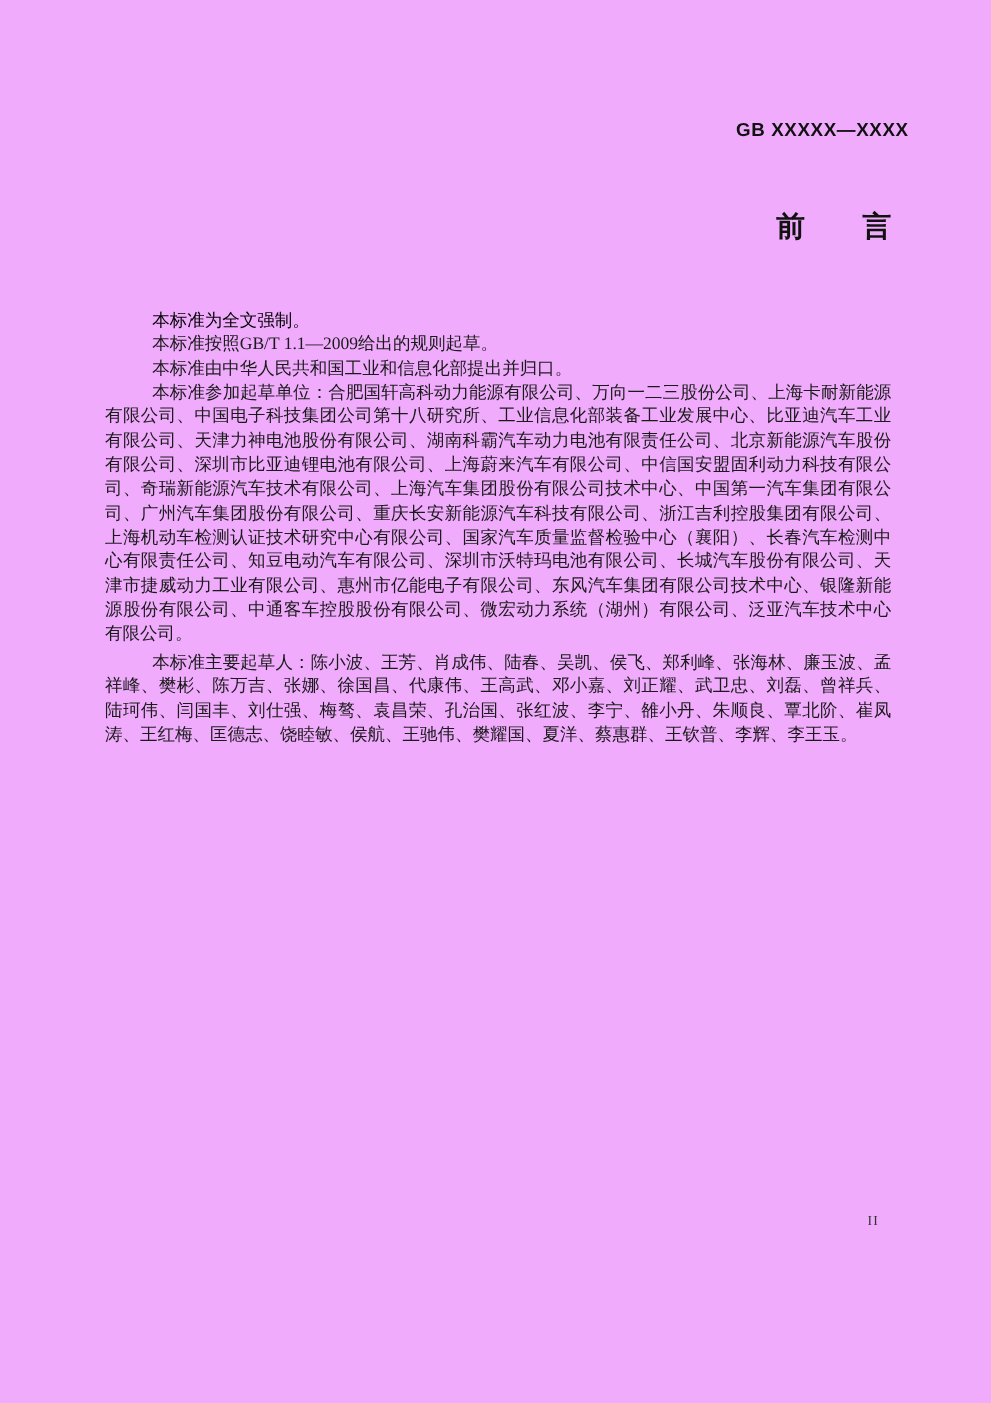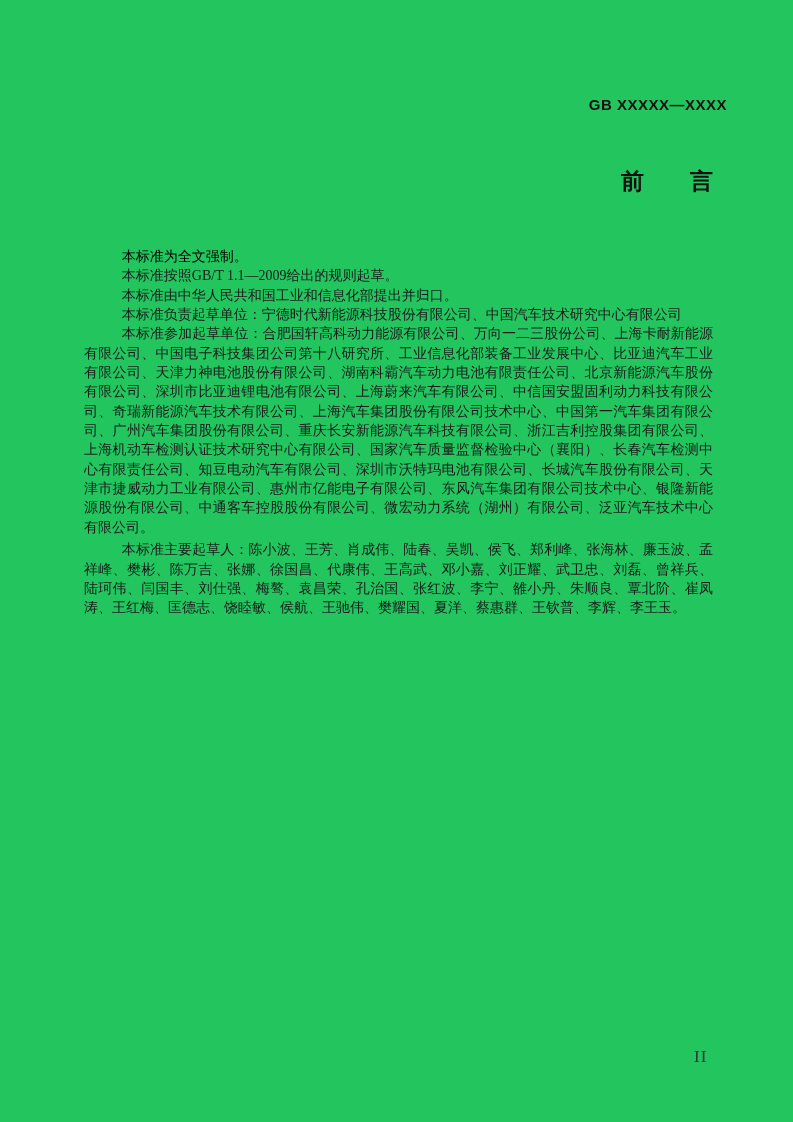--- a/index.html
+++ b/index.html
@@ -4,21 +4,21 @@
 <style>
   html, body {
     margin: 0;
     padding: 0;
     background: #ffffff;
   }
   .page {
     position: relative;
     width: 793px;
     height: 1122px;
-    background: #22c55e;
+    background: #f0abfc;
     font-family: "Liberation Serif", "DejaVu Serif", serif;
     color: #1a1a1a;
     overflow: hidden;
   }
   .header-code {
     position: absolute;
     top: 96px;
     right: 66px;
     font-family: "Liberation Sans", "DejaVu Sans", sans-serif;
     font-weight: 700;
@@ -58,40 +58,39 @@
   .p-bold {
     font-weight: 400;
     font-family: "Liberation Sans", "DejaVu Sans", sans-serif;
     color: #000000;
   }
   .p-authors {
     margin-top: 3px !important;
   }
   .page-number {
     position: absolute;
-    top: 1047px;
+    top: 971px;
     left: 694px;
-    font-size: 17px;
+    font-size: 11px;
     letter-spacing: 1px;
     color: #333333;
   }
 </style>
 </head>
 <body>
 
 <div class="page">
 
   <div class="header-code">GB XXXXX—XXXX</div>
 
   <h1 class="doc-title">前　　言</h1>
 
   <div class="body-text">
     <p class="p-bold">本标准为全文强制。</p>
     <p>本标准按照GB/T 1.1—2009给出的规则起草。</p>
     <p>本标准由中华人民共和国工业和信息化部提出并归口。</p>
-    <p>本标准负责起草单位：宁德时代新能源科技股份有限公司、中国汽车技术研究中心有限公司</p>
     <p>本标准参加起草单位：合肥国轩高科动力能源有限公司、万向一二三股份公司、上海卡耐新能源有限公司、中国电子科技集团公司第十八研究所、工业信息化部装备工业发展中心、比亚迪汽车工业有限公司、天津力神电池股份有限公司、湖南科霸汽车动力电池有限责任公司、北京新能源汽车股份有限公司、深圳市比亚迪锂电池有限公司、上海蔚来汽车有限公司、中信国安盟固利动力科技有限公司、奇瑞新能源汽车技术有限公司、上海汽车集团股份有限公司技术中心、中国第一汽车集团有限公司、广州汽车集团股份有限公司、重庆长安新能源汽车科技有限公司、浙江吉利控股集团有限公司、上海机动车检测认证技术研究中心有限公司、国家汽车质量监督检验中心（襄阳）、长春汽车检测中心有限责任公司、知豆电动汽车有限公司、深圳市沃特玛电池有限公司、长城汽车股份有限公司、天津市捷威动力工业有限公司、惠州市亿能电子有限公司、东风汽车集团有限公司技术中心、银隆新能源股份有限公司、中通客车控股股份有限公司、微宏动力系统（湖州）有限公司、泛亚汽车技术中心有限公司。</p>
     <p class="p-authors">本标准主要起草人：陈小波、王芳、肖成伟、陆春、吴凯、侯飞、郑利峰、张海林、廉玉波、孟祥峰、樊彬、陈万吉、张娜、徐国昌、代康伟、王高武、邓小嘉、刘正耀、武卫忠、刘磊、曾祥兵、陆珂伟、闫国丰、刘仕强、梅骜、袁昌荣、孔治国、张红波、李宁、雒小丹、朱顺良、覃北阶、崔凤涛、王红梅、匡德志、饶睦敏、侯航、王驰伟、樊耀国、夏洋、蔡惠群、王钦普、李辉、李王玉。</p>
   </div>
 
   <div class="page-number">II</div>
 
 </div>
 
 </body></html>

